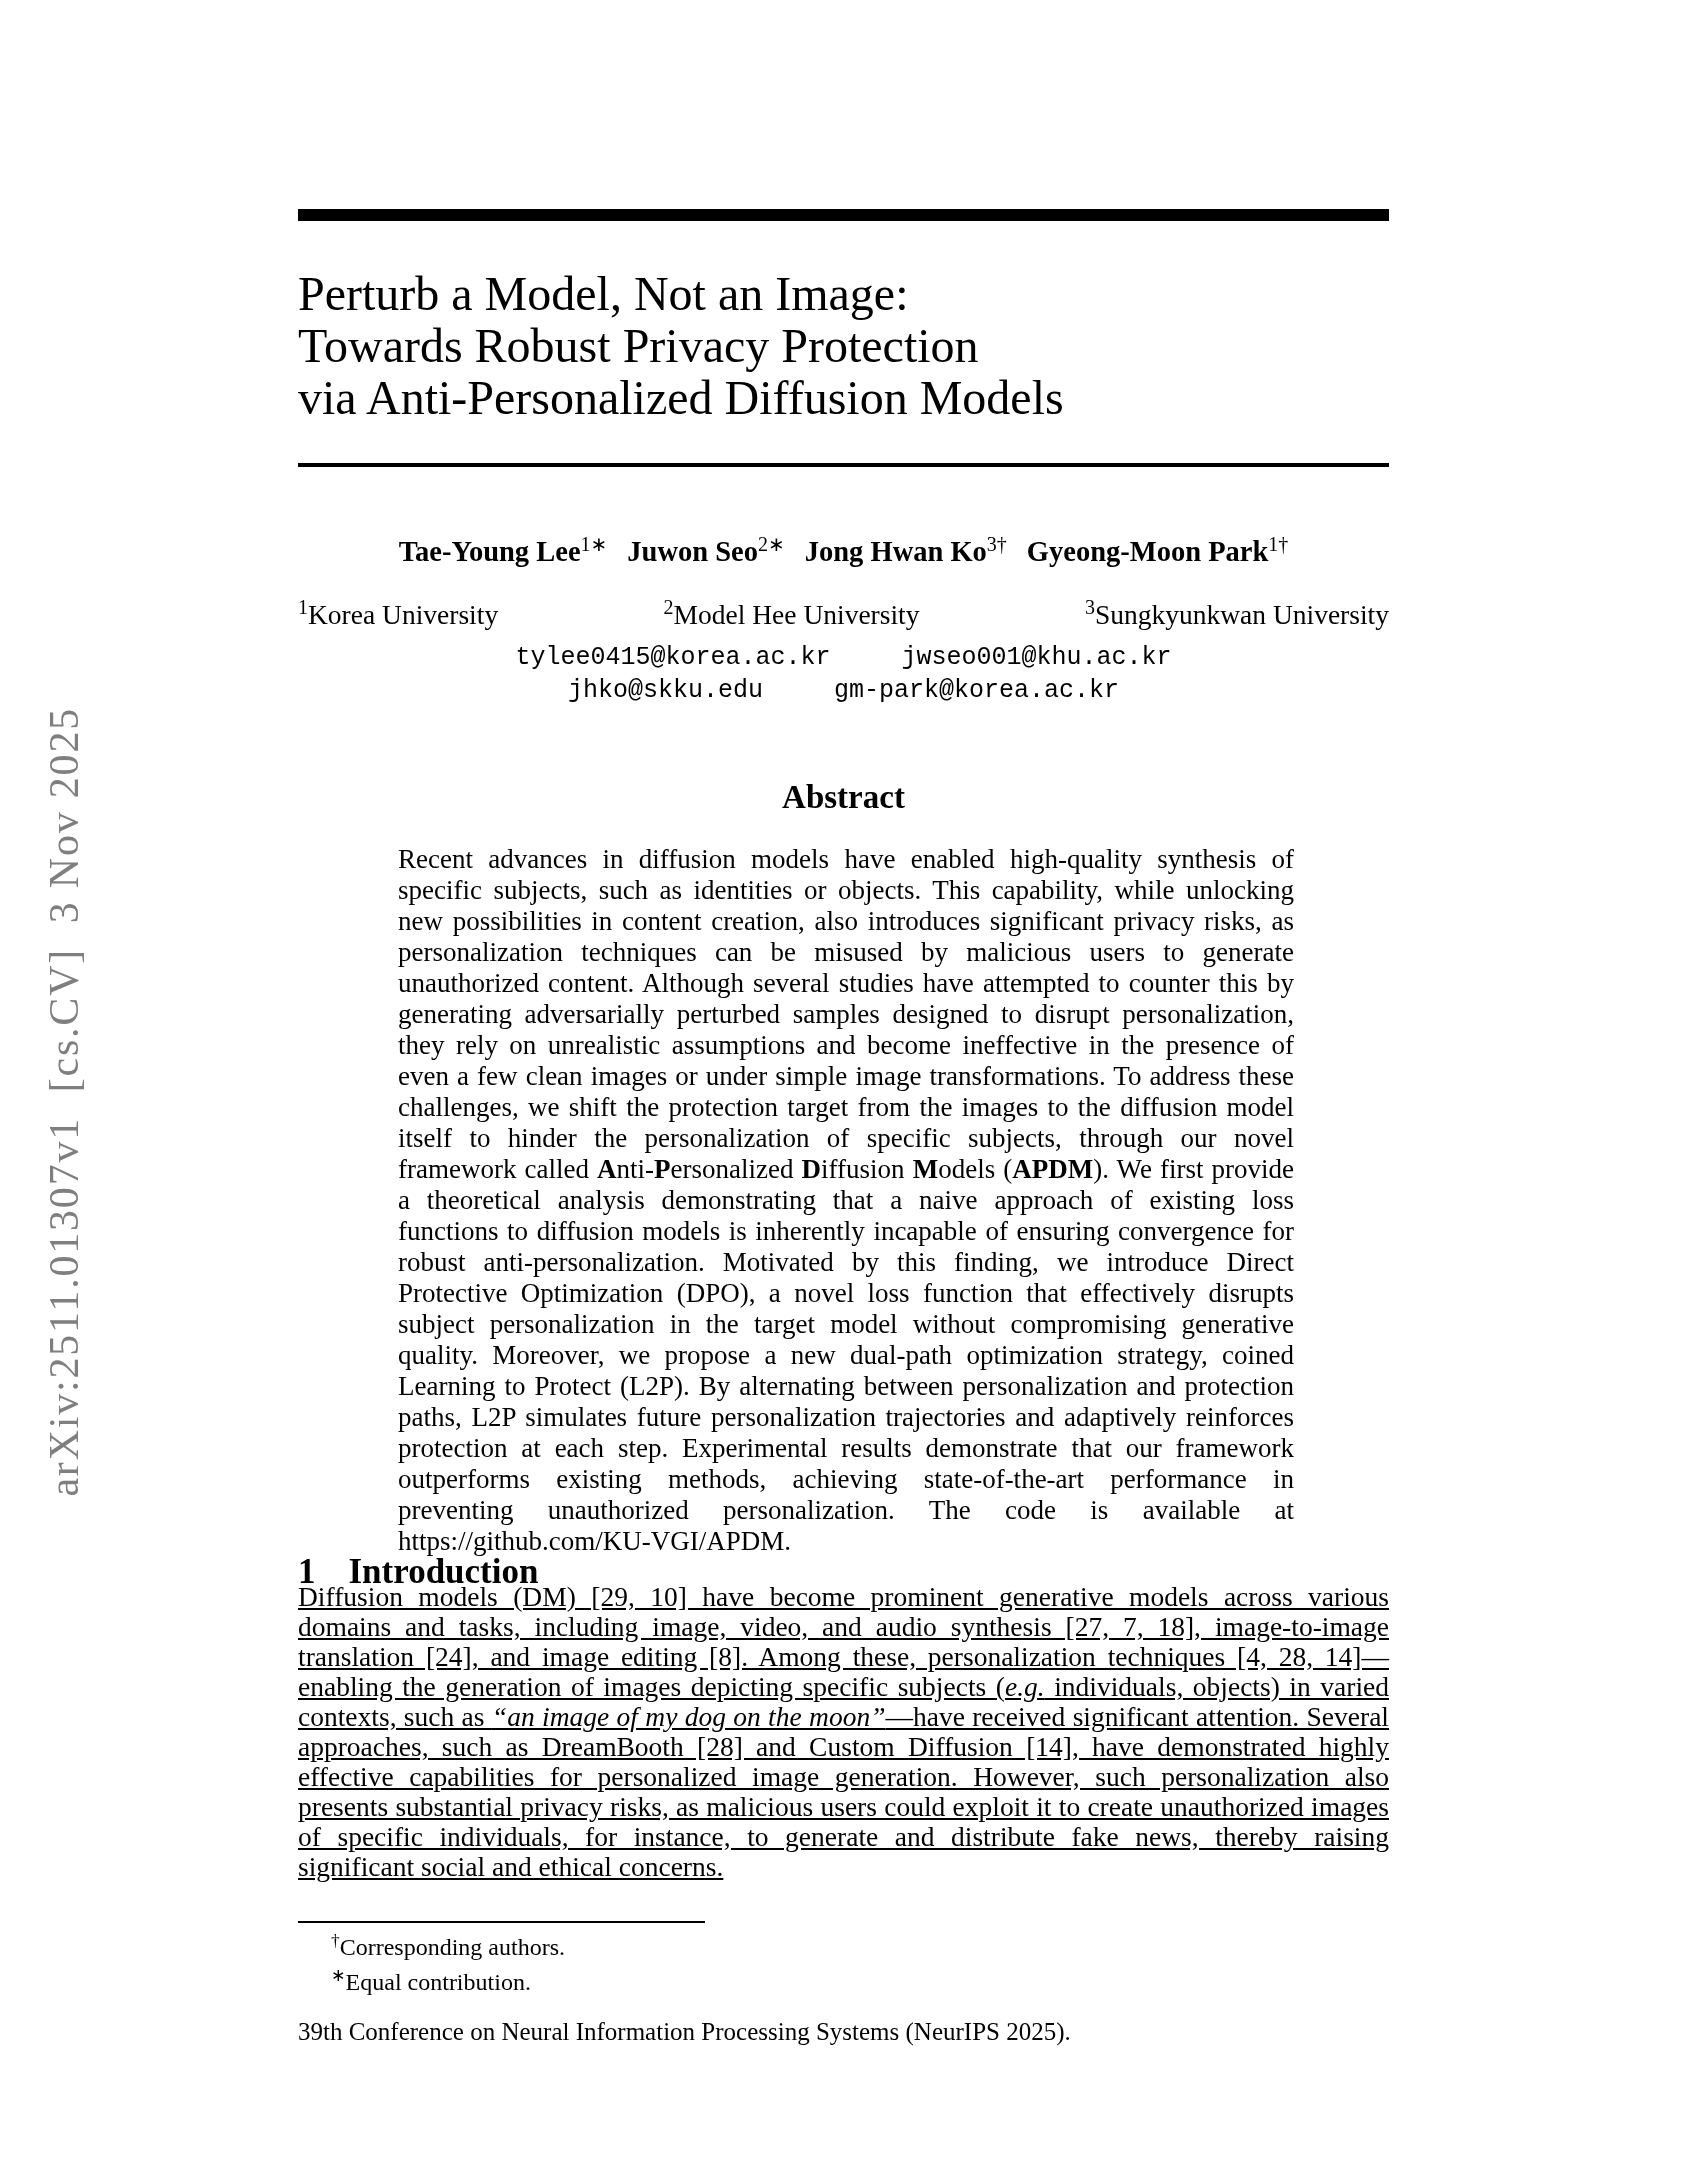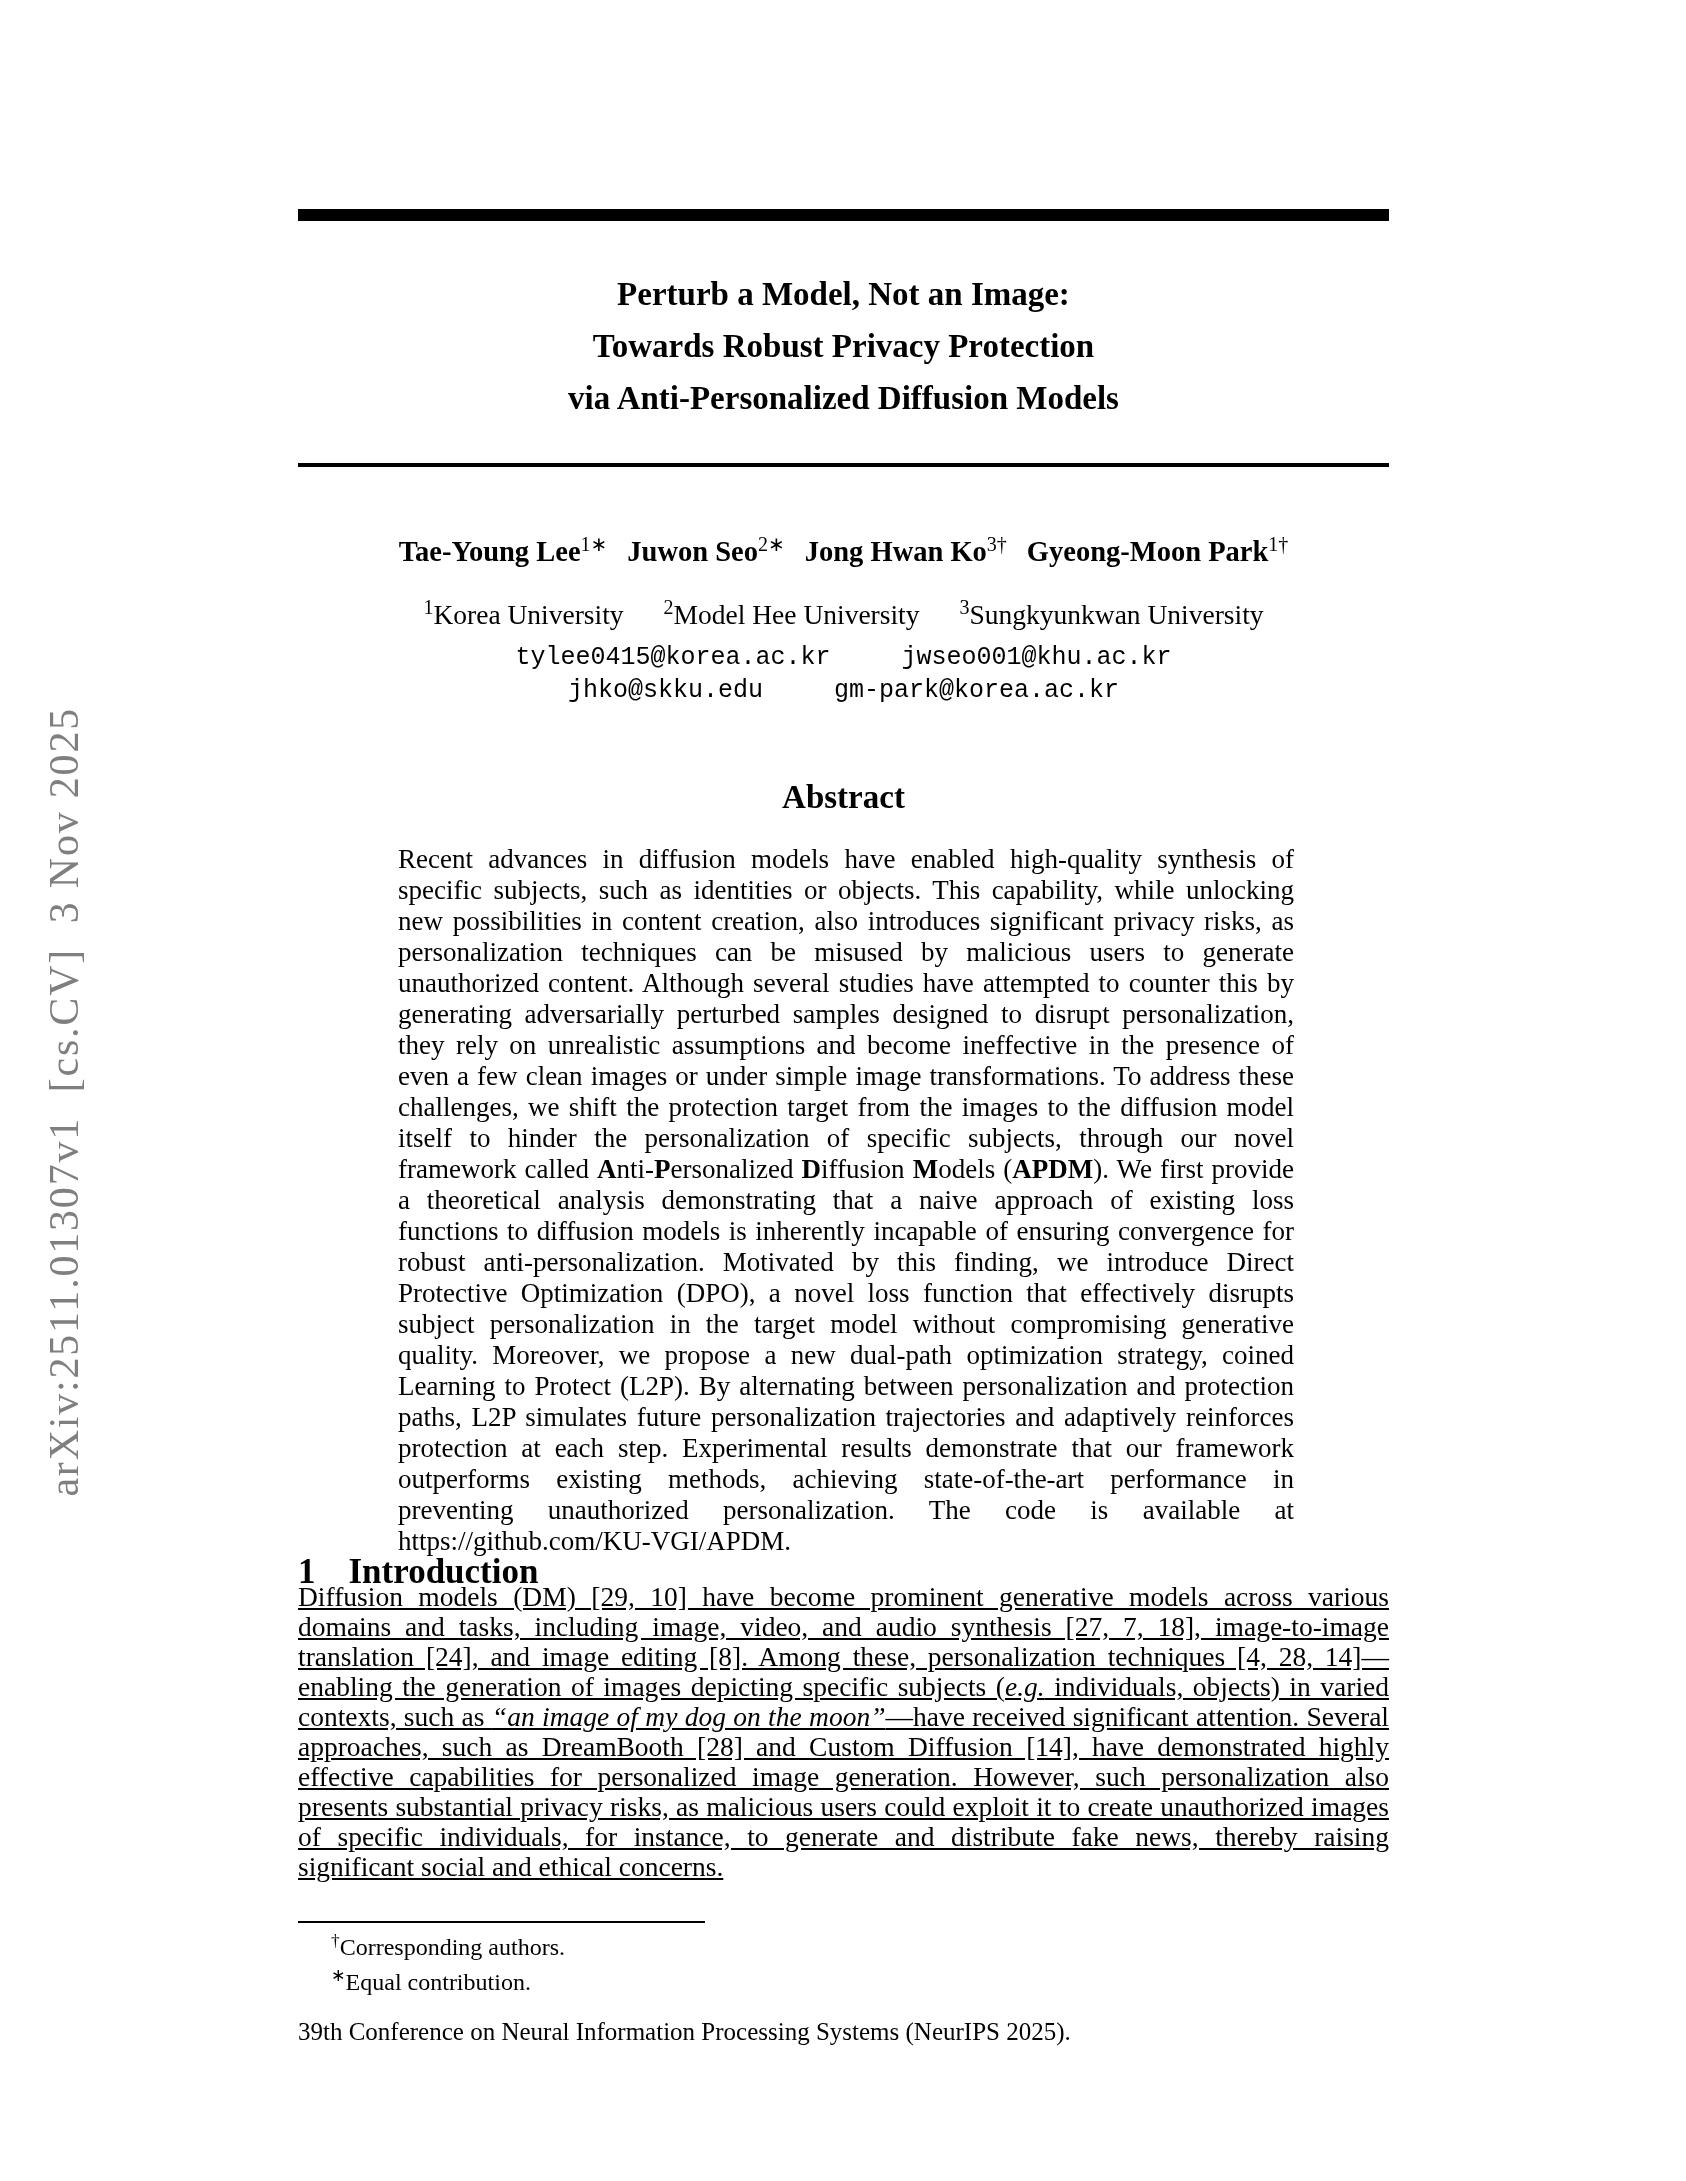--- a/index.html
+++ b/index.html
@@ -40,23 +40,22 @@
     left: 298px; top: 463px;
     width: 1091px; height: 3.7px;
     background: #000000;
   }
 
   .title {
     position: absolute;
     left: 298px; top: 268px;
     width: 1091px;
     margin: 0;
-    text-align: center;
-    font-size: 33px;
-    font-weight: 700;
+    font-size: 48px;
+    font-weight: 400;
     line-height: 52px;
   }
 
   .authors {
     position: absolute;
     left: 298px; top: 534px;
     width: 1091px;
     display: flex; justify-content: center;
     gap: 20px;
     font-size: 28.5px;
@@ -67,21 +66,21 @@
     font-size: 20px;
     font-weight: 400;
     vertical-align: super;
     line-height: 0;
   }
 
   .affils {
     position: absolute;
     left: 298px; top: 597px;
     width: 1091px;
-    display: flex; justify-content: center;
+    display: flex; justify-content: space-between;
     gap: 40px;
     font-size: 27.5px;
     line-height: 35px;
   }
 
   .emails {
     position: absolute;
     left: 298px; top: 641px;
     width: 1091px;
     font-family: "Liberation Mono", "DejaVu Sans Mono", monospace;

